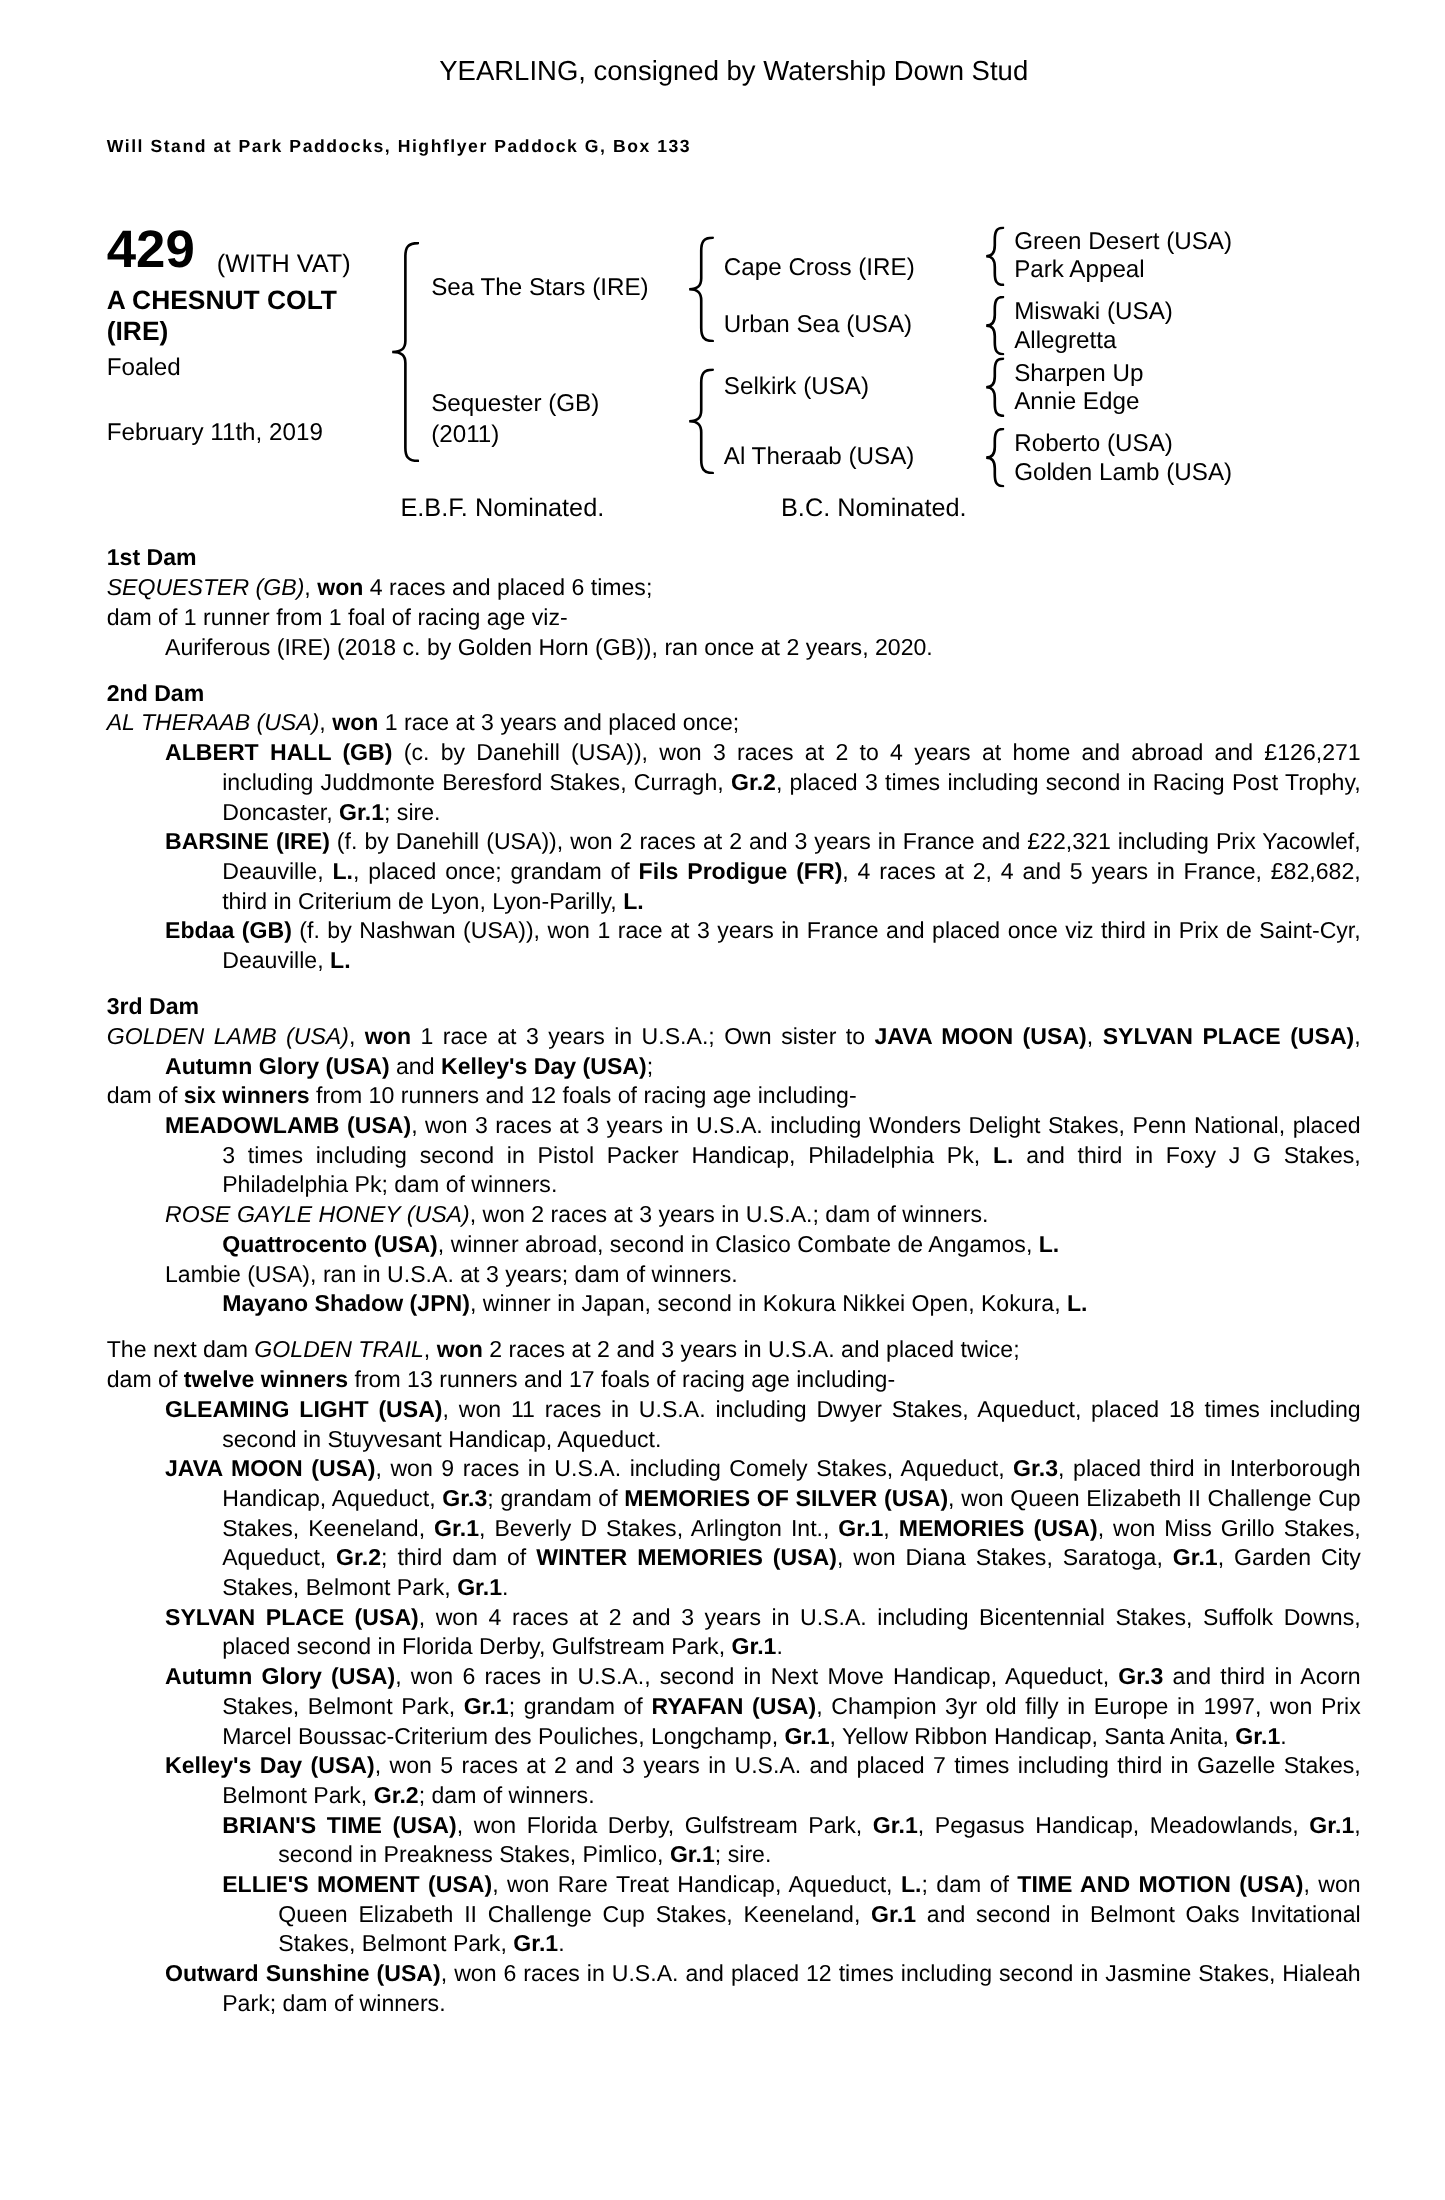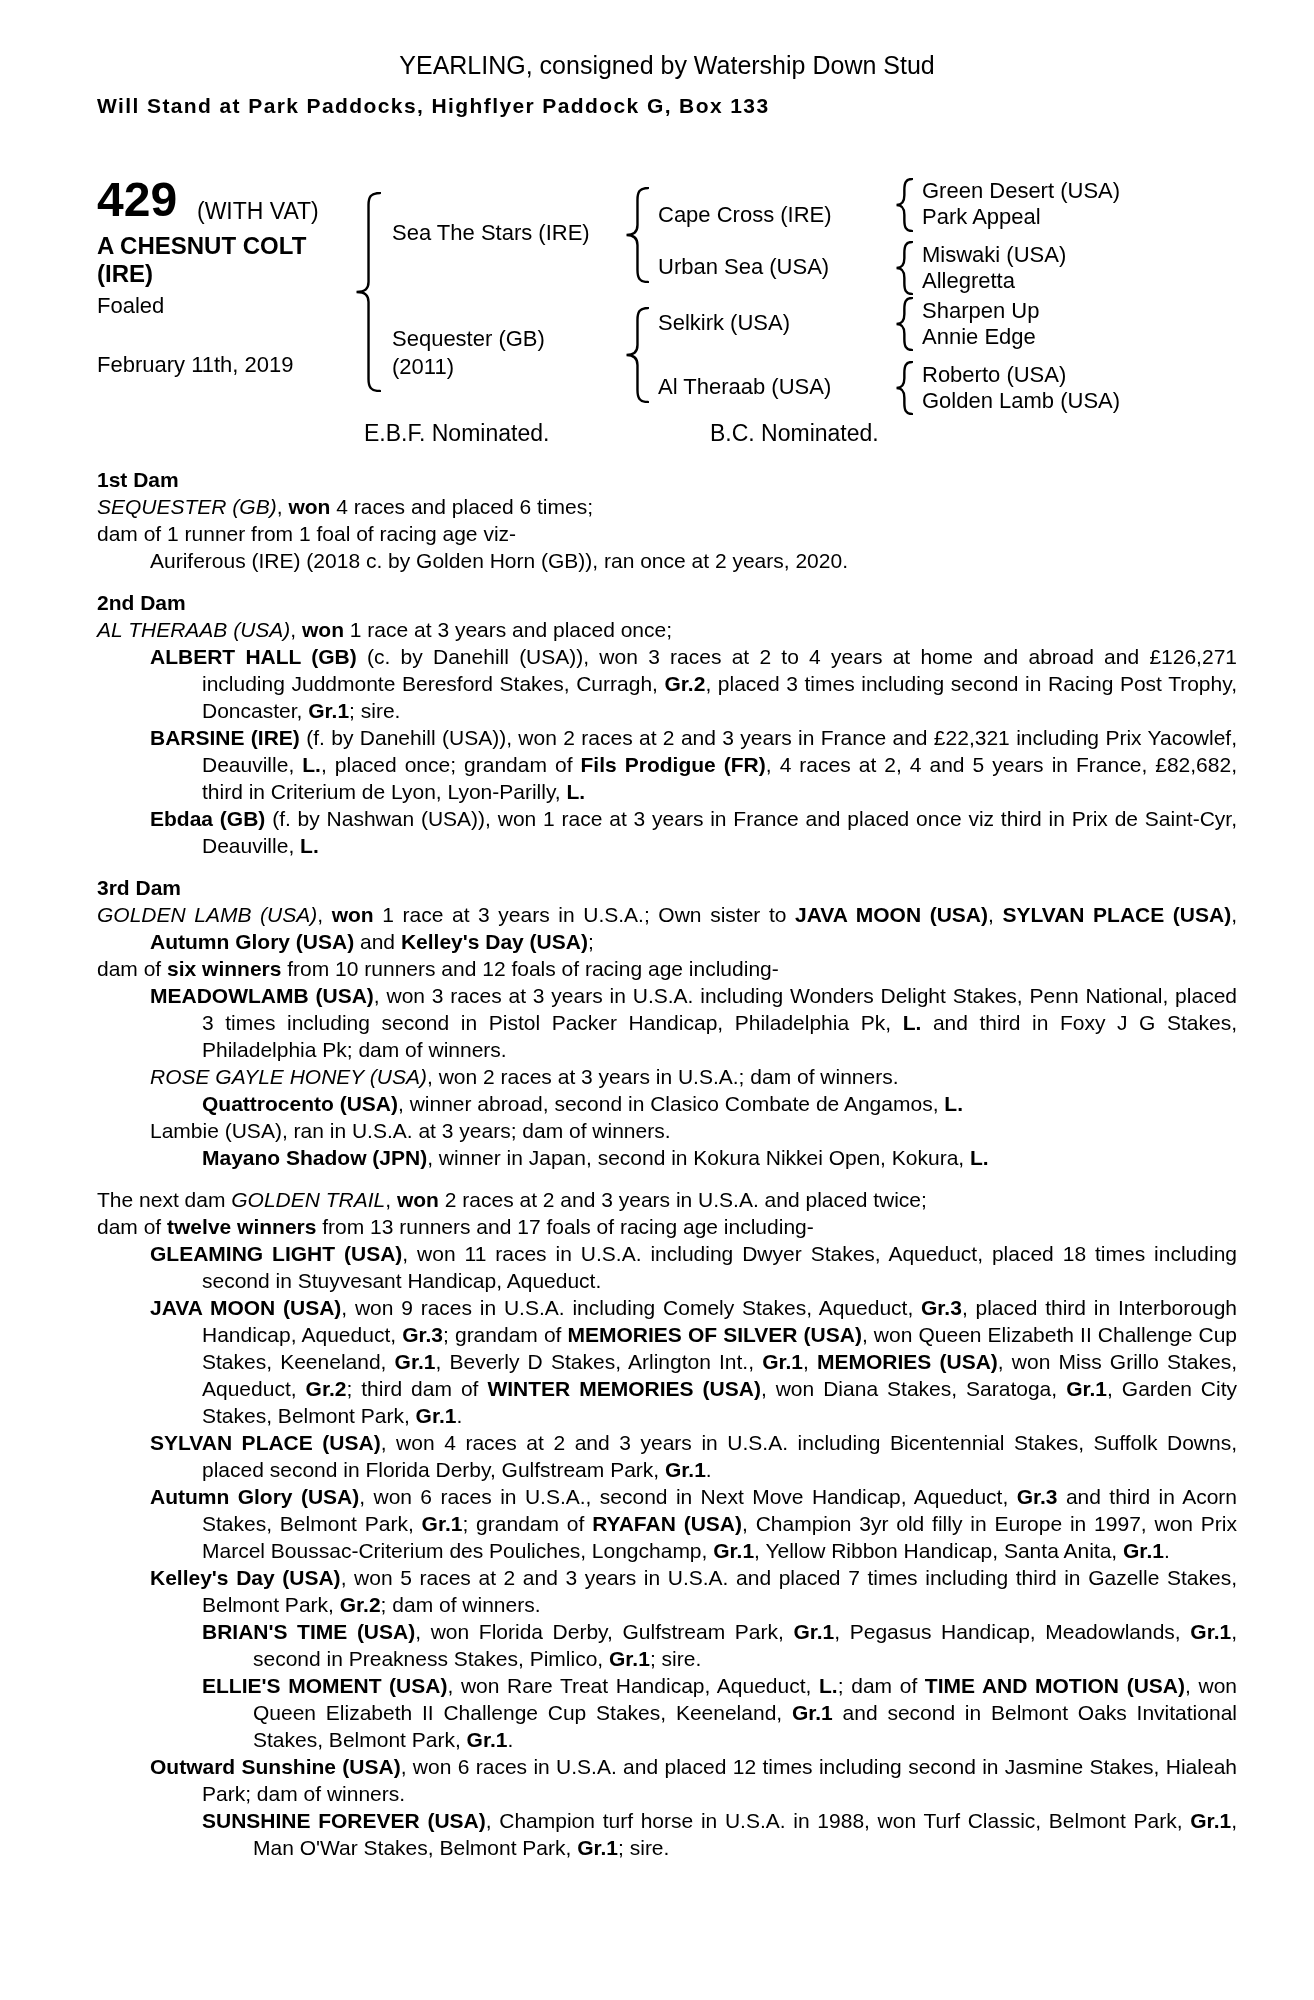--- a/index.html
+++ b/index.html
@@ -9,21 +9,21 @@
     font-size:21px;line-height:27px;
     box-sizing:border-box;padding:50px 77px 0 97px;overflow:hidden;
     -webkit-font-smoothing:antialiased;
   }
   .b{font-weight:bold;}
   .i{font-style:italic;}
   #page-title{
     text-align:center;font-size:25px;line-height:30px;
   }
   #stand-line{
-    margin-top:12px;font-weight:bold;font-size:21px;line-height:28px;letter-spacing:1.4px;
+    margin-top:40px;font-weight:bold;font-size:16px;line-height:28px;letter-spacing:1.4px;
   }
   
   #pedigree{position:relative;height:272px;margin-top:58px;}
   #pedigree .abs{position:absolute;white-space:nowrap;}
   .ped-name{font-size:22px;line-height:26px;}
   #lot-number{font-size:48px;line-height:44px;font-weight:bold;top:0;left:0;}
   #lot-vat{font-size:23px;top:20px;left:100px;}
   .colt-name{font-weight:bold;font-size:24px;line-height:28px;}
   #foaled-label{top:114px;left:0;font-size:22px;}
   #foaled-date{top:141px;left:0;font-size:22px;margin-top:32px;}
@@ -141,15 +141,14 @@
       <div class="blk p-hang1">The next dam <span class="i">GOLDEN TRAIL</span>, <span class="b">won</span> 2 races at 2 and 3 years in U.S.A. and placed twice;</div>
       <div class="blk p-flush">dam of <span class="b">twelve winners</span> from 13 runners and 17 foals of racing age including-</div>
       <div class="blk entry1"><span class="b">GLEAMING LIGHT (USA)</span>, won 11 races in U.S.A. including Dwyer Stakes, Aqueduct, placed 18 times including second in Stuyvesant Handicap, Aqueduct.</div>
       <div class="blk entry1"><span class="b">JAVA MOON (USA)</span>, won 9 races in U.S.A. including Comely Stakes, Aqueduct, <span class="b">Gr.3</span>, placed third in Interborough Handicap, Aqueduct, <span class="b">Gr.3</span>; grandam of <span class="b">MEMORIES OF SILVER (USA)</span>, won Queen Elizabeth II Challenge Cup Stakes, Keeneland, <span class="b">Gr.1</span>, Beverly D Stakes, Arlington Int., <span class="b">Gr.1</span>, <span class="b">MEMORIES (USA)</span>, won Miss Grillo Stakes, Aqueduct, <span class="b">Gr.2</span>; third dam of <span class="b">WINTER MEMORIES (USA)</span>, won Diana Stakes, Saratoga, <span class="b">Gr.1</span>, Garden City Stakes, Belmont Park, <span class="b">Gr.1</span>.</div>
       <div class="blk entry1"><span class="b">SYLVAN PLACE (USA)</span>, won 4 races at 2 and 3 years in U.S.A. including Bicentennial Stakes, Suffolk Downs, placed second in Florida Derby, Gulfstream Park, <span class="b">Gr.1</span>.</div>
       <div class="blk entry1"><span class="b">Autumn Glory (USA)</span>, won 6 races in U.S.A., second in Next Move Handicap, Aqueduct, <span class="b">Gr.3</span> and third in Acorn Stakes, Belmont Park, <span class="b">Gr.1</span>; grandam of <span class="b">RYAFAN (USA)</span>, Champion 3yr old filly in Europe in 1997, won Prix Marcel Boussac-Criterium des Pouliches, Longchamp, <span class="b">Gr.1</span>, Yellow Ribbon Handicap, Santa Anita, <span class="b">Gr.1</span>.</div>
       <div class="blk entry1"><span class="b">Kelley's Day (USA)</span>, won 5 races at 2 and 3 years in U.S.A. and placed 7 times including third in Gazelle Stakes, Belmont Park, <span class="b">Gr.2</span>; dam of winners.</div>
       <div class="blk entry2"><span class="b">BRIAN'S TIME (USA)</span>, won Florida Derby, Gulfstream Park, <span class="b">Gr.1</span>, Pegasus Handicap, Meadowlands, <span class="b">Gr.1</span>, second in Preakness Stakes, Pimlico, <span class="b">Gr.1</span>; sire.</div>
       <div class="blk entry2"><span class="b">ELLIE'S MOMENT (USA)</span>, won Rare Treat Handicap, Aqueduct, <span class="b">L.</span>; dam of <span class="b">TIME AND MOTION (USA)</span>, won Queen Elizabeth II Challenge Cup Stakes, Keeneland, <span class="b">Gr.1</span> and second in Belmont Oaks Invitational Stakes, Belmont Park, <span class="b">Gr.1</span>.</div>
       <div class="blk entry1"><span class="b">Outward Sunshine (USA)</span>, won 6 races in U.S.A. and placed 12 times including second in Jasmine Stakes, Hialeah Park; dam of winners.</div>
-      <div class="blk entry2"><span class="b">SUNSHINE FOREVER (USA)</span>, Champion turf horse in U.S.A. in 1988, won Turf Classic, Belmont Park, <span class="b">Gr.1</span>, Man O'War Stakes, Belmont Park, <span class="b">Gr.1</span>; sire.</div>
     </div>
   </div>
 
 </body></html>

